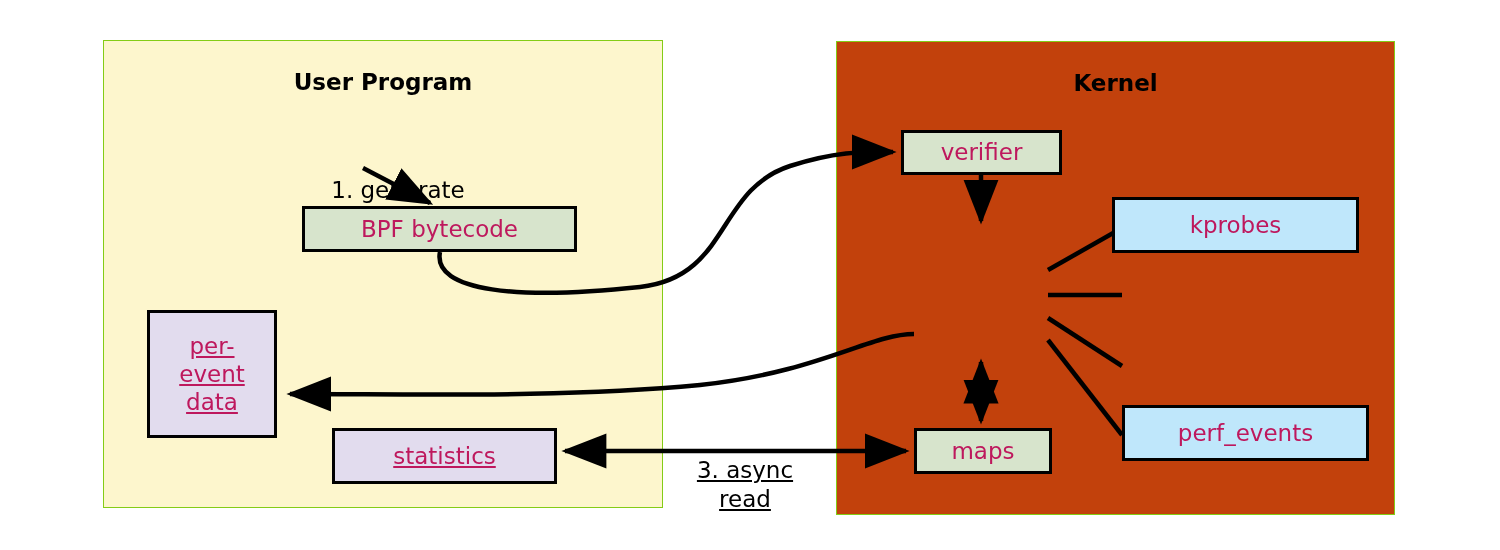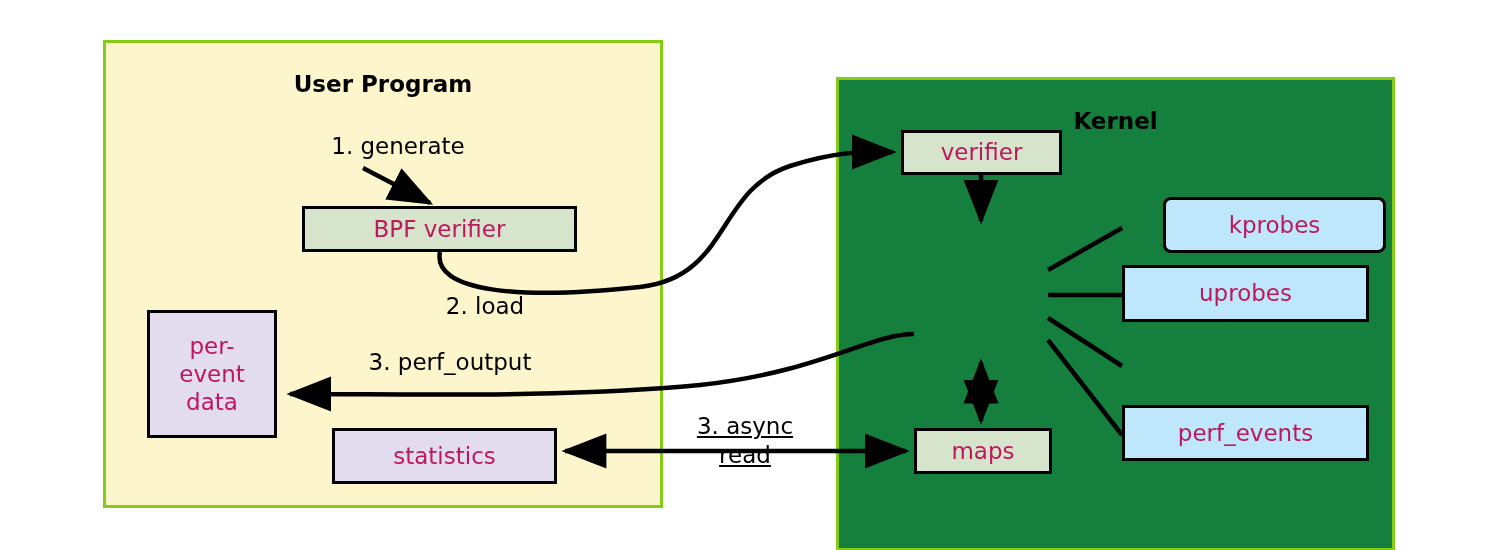--- a/index.html
+++ b/index.html
@@ -1,41 +1,41 @@
 <!DOCTYPE html>
 <html><head>
 <meta charset="utf-8">
 <style>
   html,body{margin:0;padding:0;background:#ffffff;}
   body{width:1500px;height:550px;font-family:"DejaVu Sans","Liberation Sans",sans-serif;}
   #stage{position:relative;width:1500px;height:550px;overflow:hidden;background:#fff;}
   svg#edges{position:absolute;left:0;top:0;width:1500px;height:550px;pointer-events:none;}
 
-  .panel{position:absolute;border:3px solid #84cc16;box-sizing:border-box;}
+  .panel{position:absolute;border:1px solid #84cc16;box-sizing:border-box;}
   .panel-title{position:absolute;width:100%;text-align:center;font-weight:bold;font-size:23px;color:#000;}
 
   .node{position:absolute;border:3px solid #000;box-sizing:border-box;display:flex;
         align-items:center;justify-content:center;text-align:center;
         font-size:23px;color:#be185d;line-height:1.22;}
   .node.green{background:#d7e4cc;}
-  .node.purple{background:#e2dcee;}
+  .node.purple{background:#e2dcee;text-decoration:underline;}
   .node.blue{background:#bfe7fb;}
 
-  .edge-label{position:absolute;font-size:23px;color:#000;text-align:center;white-space:pre-line;line-height:1.25;}
+  .edge-label{position:absolute;font-size:23px;color:#000;text-align:center;white-space:pre-line;line-height:1.25;margin-top:44px;}
 </style>
 </head>
 <body>
 
 <div id="stage">
 
   <div class="panel" id="panel-user-program" style="left: 103px; top: 40px; width: 560px; height: 468px; background: rgb(253, 246, 205);">
     <div class="panel-title" style="top: 28px;">User Program</div>
   </div>
 
-  <div class="panel" id="panel-kernel" style="left: 836px; top: 41px; width: 559px; height: 474px; background: #15803d; margin-top: 36px;">
+  <div class="panel" id="panel-kernel" style="left: 836px; top: 41px; width: 559px; height: 474px; background: #c2410c;">
     <div class="panel-title" style="top: 28px;">Kernel</div>
   </div>
 
   <svg id="edges" viewBox="0 0 1500 550" xmlns="http://www.w3.org/2000/svg">
     <defs>
       <marker id="ah" markerWidth="11" markerHeight="11" refX="9.2" refY="4.2" orient="auto" markerUnits="strokeWidth">
         <path d="M0,0.3 L10,4.2 L0,8.1 z" fill="#000"></path>
       </marker>
       <marker id="ah-start" markerWidth="11" markerHeight="11" refX="0.8" refY="4.2" orient="auto" markerUnits="strokeWidth">
         <path d="M10,0.3 L0,4.2 L10,8.1 z" fill="#000"></path>
@@ -57,45 +57,40 @@
       <path d="M 565,451 L 906,451" marker-start="url(#ah-start)" marker-end="url(#ah)"></path>
 
       <path d="M 1048,270 L 1122,228"></path>
       <path d="M 1048,295 L 1122,295"></path>
       <path d="M 1048,318 L 1122,366"></path>
       <path d="M 1048,340 L 1122,435"></path>
     </g>
   </svg>
 
   <div class="node green" id="node-bpf-bytecode" style="left: 302px; top: 206px; width: 275px; height: 46px;">
-    <span>BPF verifier</span>
+    <span>BPF bytecode</span>
   </div>
   <div class="node purple" id="node-per-event-data" style="left: 147px; top: 310px; width: 130px; height: 128px;">
     <span style="white-space: pre-line;">per-
 event
 data</span>
   </div>
   <div class="node purple" id="node-statistics" style="left: 332px; top: 428px; width: 225px; height: 56px;">
     <span>statistics</span>
   </div>
   <div class="node green" id="node-verifier" style="left: 901px; top: 130px; width: 161px; height: 45px;">
     <span>verifier</span>
   </div>
   <div class="node green" id="node-maps" style="left: 914px; top: 428px; width: 138px; height: 46px;">
     <span>maps</span>
   </div>
-  <div class="node blue" id="node-kprobes" style="left: 1163px; top: 197px; width: 223px; height: 56px; border-radius: 8px;">
+  <div class="node blue" id="node-kprobes" style="left: 1112px; top: 197px; width: 247px; height: 56px;">
     <span>kprobes</span>
-  </div>
-  <div class="node blue" id="node-uprobes" style="left: 1122px; top: 265px; width: 247px; height: 57px;">
-    <span>uprobes</span>
   </div>
   <div class="node blue" id="node-perf-events" style="left: 1122px; top: 405px; width: 247px; height: 56px; justify-content: center;">
     <span>perf_events</span>
   </div>
 
   <div class="edge-label" id="label-generate" style="left: 298px; top: 132px; width: 200px;">1. generate</div>
-  <div class="edge-label" id="label-load" style="left: 385px; top: 292px; width: 200px;">2. load</div>
-  <div class="edge-label" id="label-perf-output" style="left: 320px; top: 348px; width: 260px;">3. perf_output</div>
   <div class="edge-label" id="label-async-read" style="left: 655px; top: 412px; width: 180px; text-decoration: underline;">3. async
 read</div>
 
 </div>
 
 </body></html>

